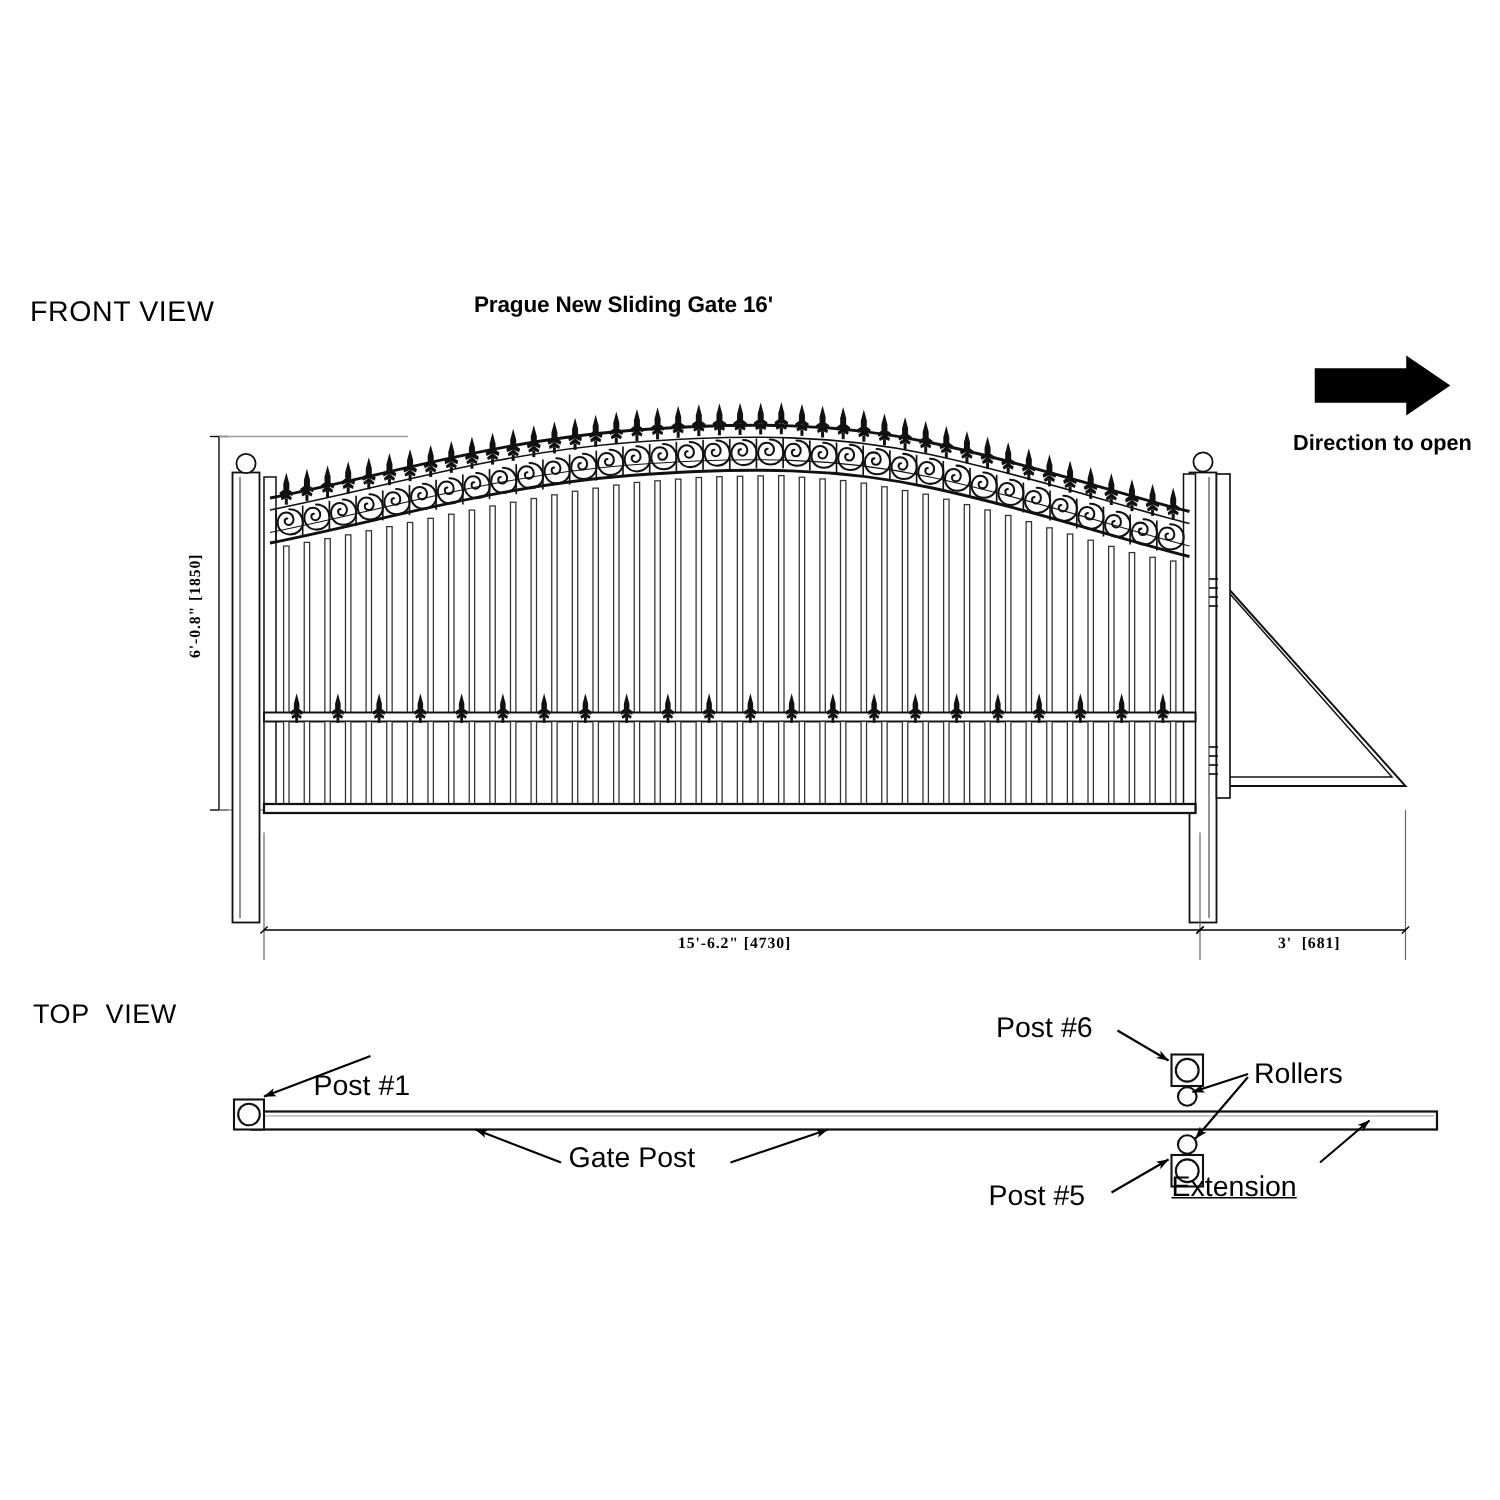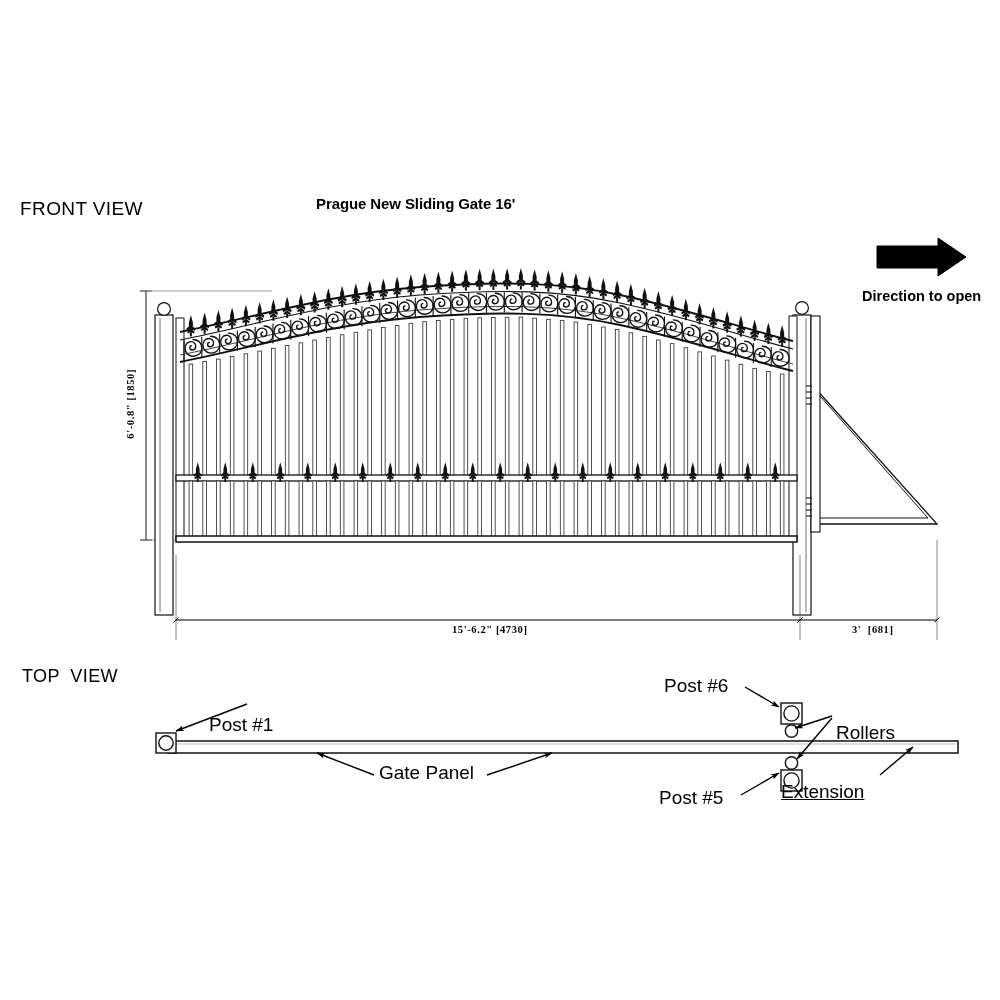--- a/index.html
+++ b/index.html
@@ -62,21 +62,21 @@
     letter-spacing: 0.4px;
   }
   .callout-text {
     position: absolute;
     white-space: pre;
     font-size: 19px;
     line-height: 1;
   }
   #post1-label  { left: 209px; top: 688px; margin-top: 27px; }
   #post2-label  { left: 664px; top: 676px; }
-  #rollers-label{ left: 836px; top: 707px; margin-top: 16px; }
+  #rollers-label{ left: 836px; top: 707px; }
   #post3-label  { left: 659px; top: 788px; }
   #extension-label { left: 781px; top: 782px; text-decoration: underline; }
   #gate-panel-label { left: 379px; top: 763px; }
   .dim-text {
     position: absolute;
     white-space: pre;
     font-family: "Liberation Serif", serif;
     font-weight: bold;
     font-size: 10.5px;
     line-height: 1;
@@ -493,15 +493,15 @@
 
   <div class="dim-text" id="dim-width-main">15'-6.2" [4730]</div>
 
   <div class="dim-text" id="dim-width-ext">3'  [681]</div>
 
   <div class="callout-text" id="post1-label">Post #1</div>
   <div class="callout-text" id="post2-label">Post #6</div>
   <div class="callout-text" id="rollers-label">Rollers</div>
   <div class="callout-text" id="post3-label">Post #5</div>
   <div class="callout-text" id="extension-label">Extension</div>
-  <div class="callout-text" id="gate-panel-label">Gate Panel</div>
+  <div class="callout-text" id="gate-panel-label">Gate Post</div>
 
 </div>
 
 </body></html>

